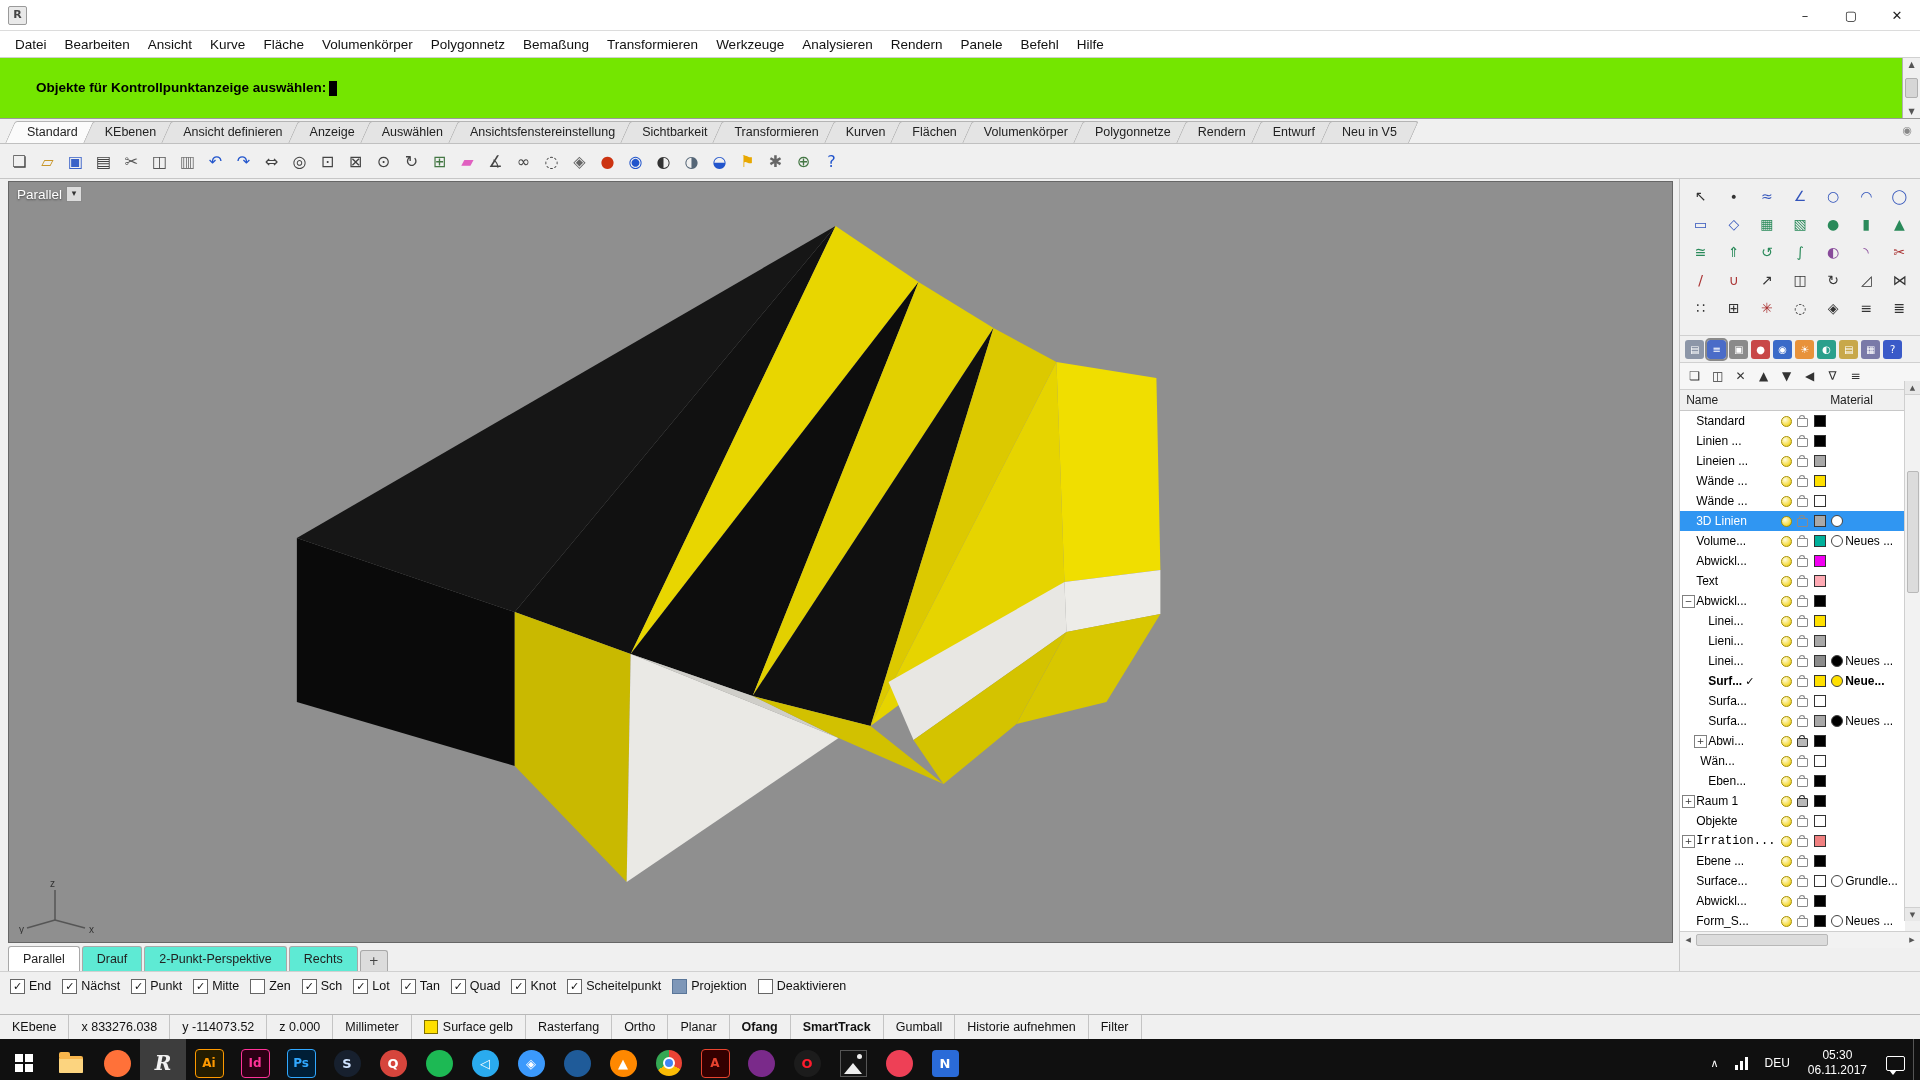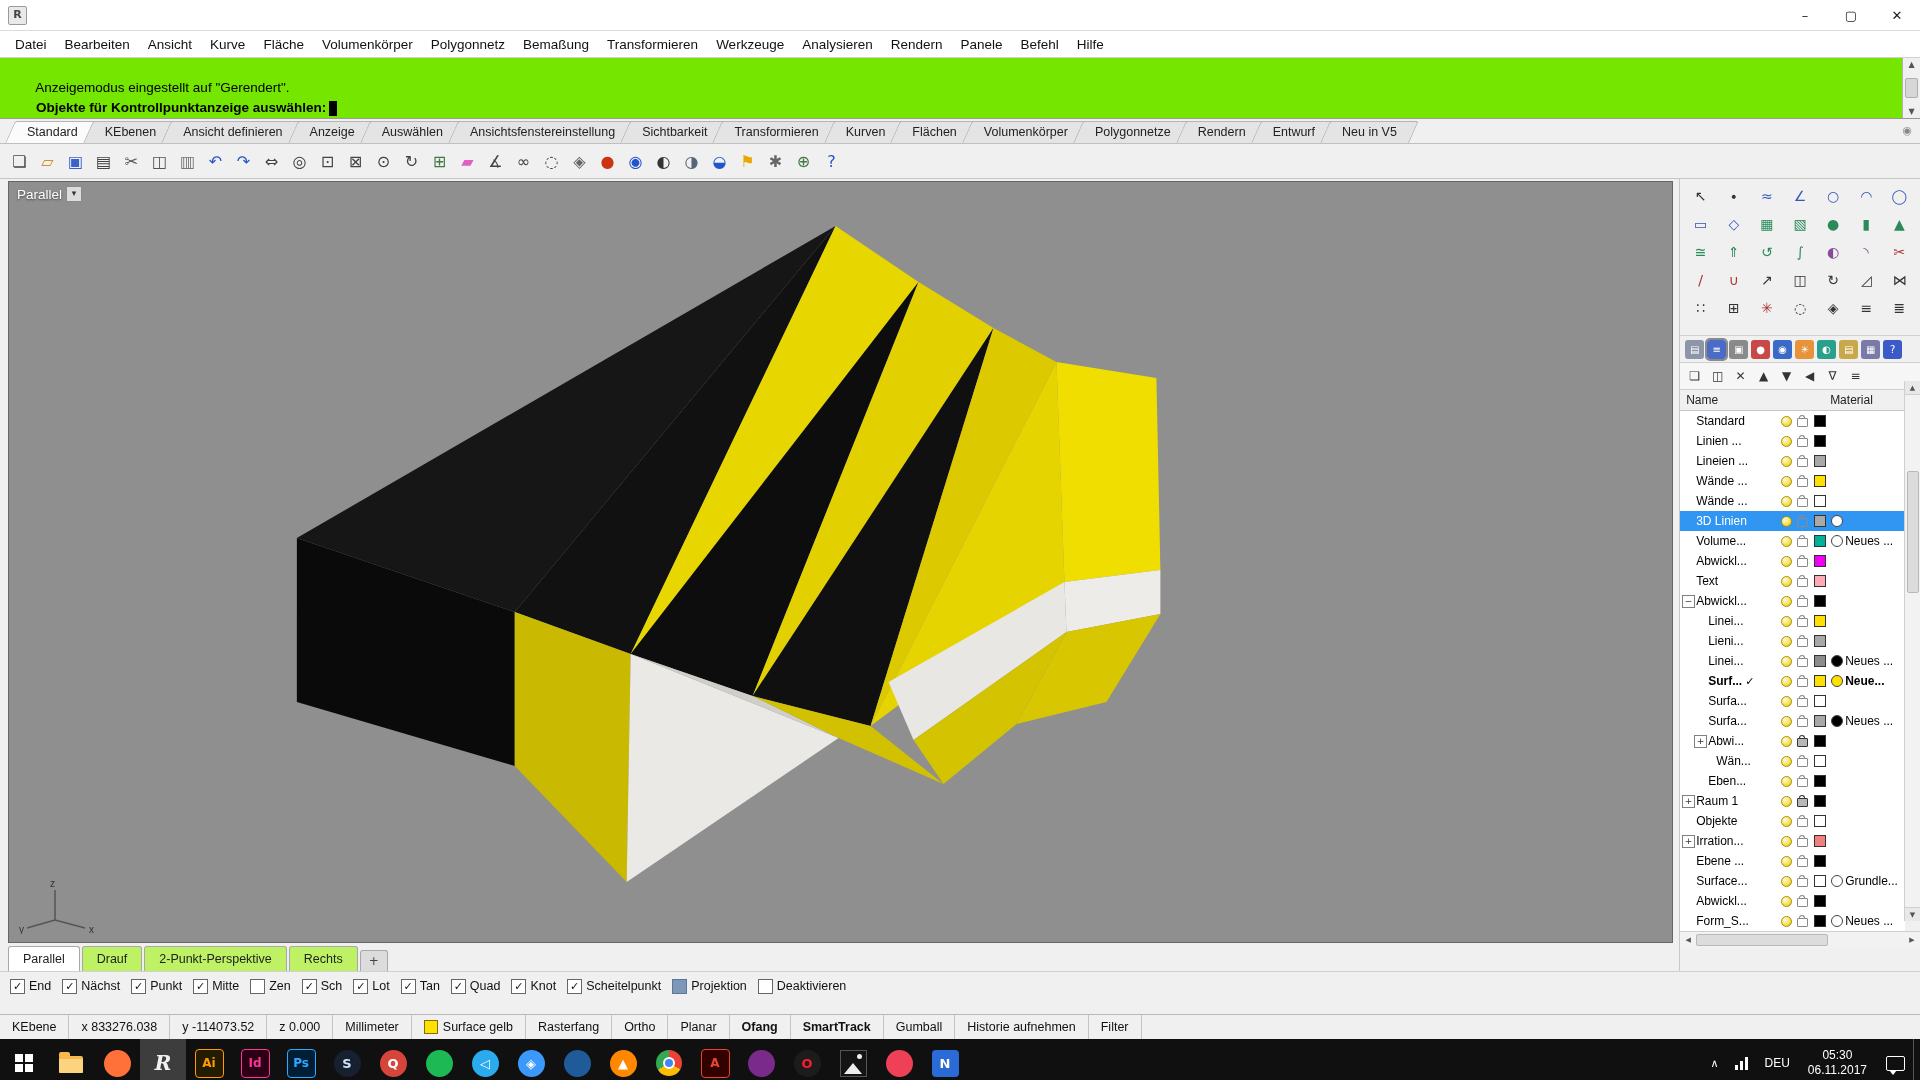--- a/index.html
+++ b/index.html
@@ -45,21 +45,21 @@
   .content{display:flex;height:792px}
   .left{width:1680px;display:flex;flex-direction:column}
   .vpwrap{margin:2px 6px 0 8px;height:760px;border:1px solid #666;position:relative;background:#8f8f8f}
   svg.model{position:absolute;inset:0;width:100%;height:100%}
   .vplabel{position:absolute;top:4px;left:8px;display:flex;align-items:center;gap:4px;z-index:2}
   .vplabel .txt{color:#fff;font-size:13.5px;text-shadow:0 1px 2px rgba(0,0,0,.55)}
   .vplabel .dd{width:14px;height:14px;background:#dcdcdc;border:1px solid #8a8a8a;font-size:9px;line-height:12px;text-align:center;color:#333}
   .axis{position:absolute;left:10px;bottom:8px;z-index:2}
 
   .vptabs{height:28px;display:flex;align-items:flex-end;padding-left:8px;background:#f0f0f0}
-  .vtab{height:24px;line-height:24px;padding:0 14px;font-size:12.5px;background:#bef264;border:1px solid #a8a8a8;border-bottom:none;
+  .vtab{height:24px;line-height:24px;padding:0 14px;font-size:12.5px;background:#5eead4;border:1px solid #a8a8a8;border-bottom:none;
         margin-right:2px;border-radius:3px 3px 0 0;color:#222;white-space:nowrap}
   .vtab.active{background:#fff}
   .vtab-plus{height:20px;line-height:20px;padding:0 8px;font-size:12px;background:#dcdcdc;border:1px solid #a8a8a8;border-bottom:none;
              border-radius:3px 3px 0 0;color:#444}
 
   
   .right{width:240px;background:#f0f0f0;display:flex;flex-direction:column;border-left:1px solid #c8c8c8;position:relative}
   .palette{height:150px;display:grid;grid-template-columns:repeat(7,1fr);padding:3px 4px;align-content:start}
   .pli{display:flex;align-items:center;justify-content:center;font-size:14px;height:28px;border-radius:3px}
   .ptabs{height:26px;display:flex;align-items:center;padding:0 5px;gap:3px;border-top:1px solid #d0d0d0}
@@ -175,23 +175,20 @@
     <span class="mi">Analysieren</span>
     <span class="mi">Rendern</span>
     <span class="mi">Panele</span>
     <span class="mi">Befehl</span>
     <span class="mi">Hilfe</span>
   </div>
 
 <div class="cmdarea" style="background: rgb(116, 230, 0);">
   <div>
 
-  <div class="cmdline">
-        <span>Anzeigemodus eingestellt auf "Gerendert".</span>
-      </div>
       <div class="cmdline bold">
         <span>Objekte für Kontrollpunktanzeige auswählen:</span><span class="cursorblk"></span>
       </div>
     </div>
   <div class="cmd-scroll">
     <span class="glyph">▲</span>
     <span class="cmd-thumb"></span>
     <span class="glyph">▼</span>
   </div>
 </div>
@@ -551,21 +548,21 @@
 
           <span class="lspace"></span>
           <span class="bulb"></span>
           <span class="lockic closed"></span>
           <span class="swatch" style="background: rgb(0, 0, 0);"></span>
           <span class="mcircle"></span>
           <span class="mtext"></span>
         </div>
         <div class="lrow">
 
-          <span class="lname" style="margin-left: 36px;">Wän...</span>
+          <span class="lname" style="margin-left: 20px;">Wän...</span>
 
           <span class="lspace"></span>
           <span class="bulb"></span>
           <span class="lockic"></span>
           <span class="swatch" style="background: rgb(255, 255, 255);"></span>
           <span class="mcircle"></span>
           <span class="mtext"></span>
         </div>
         <div class="lrow">
 
@@ -595,21 +592,21 @@
 
           <span class="lspace"></span>
           <span class="bulb"></span>
           <span class="lockic"></span>
           <span class="swatch" style="background: rgb(255, 255, 255);"></span>
           <span class="mcircle"></span>
           <span class="mtext"></span>
         </div>
         <div class="lrow">
           <span class="exp glyph" style="left: 2px;">+</span>
-          <span class="lname" style="margin-left: 16px;">Irration...</span>
+          <span class="lname" style="margin-left: 16px; font-family: Liberation Mono, monospace;">Irration...</span>
 
           <span class="lspace"></span>
           <span class="bulb"></span>
           <span class="lockic"></span>
           <span class="swatch" style="background: rgb(240, 128, 128);"></span>
           <span class="mcircle"></span>
           <span class="mtext"></span>
         </div>
         <div class="lrow">
 

